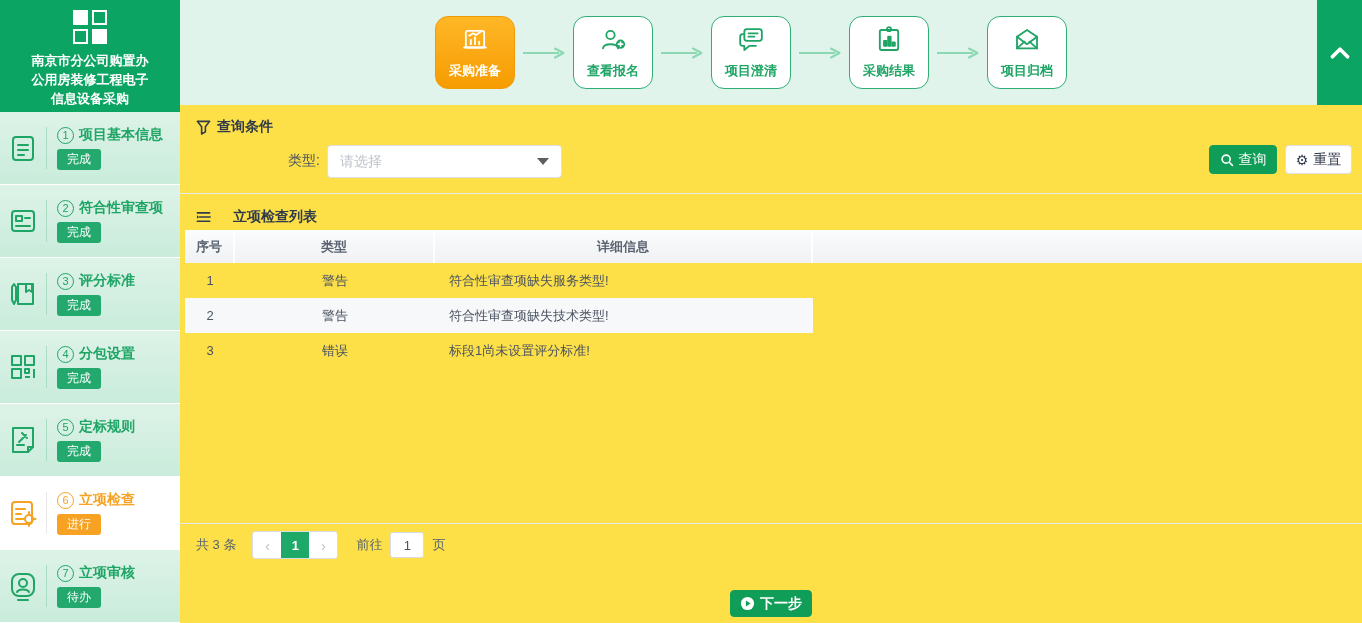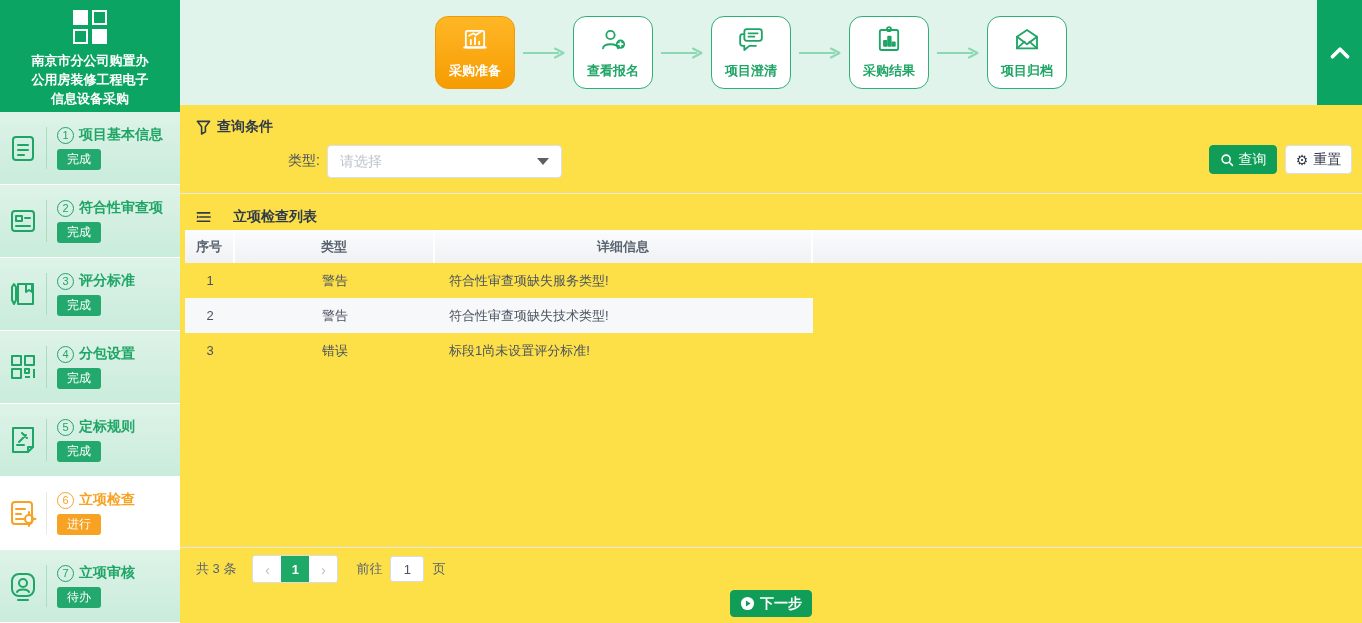--- a/index.html
+++ b/index.html
@@ -92,21 +92,21 @@
   .pagination { height:43px; border-top:1px solid #e4e7ed; display:flex; align-items:center;
                 padding-left:16px; font-size:13px; color:#5a6470;margin-top:24px; }
   .pager { display:flex; margin-left:16px; border:1px solid #d9dce1; border-radius:3px; overflow:hidden; }
   .pg { width:28px; height:26px; display:flex; align-items:center; justify-content:center;
         background:#fff; cursor:pointer; font-size:15px; color:#bcc2cb; }
   .pg.current { background:#1fa968; color:#fff; font-size:13px; font-weight:bold; cursor:default; }
   .goto-label { margin-left:18px; }
   .goto-input { width:34px; height:26px; margin:0 8px; border:1px solid #d9dce1; border-radius:3px;
                 text-align:center; font-size:13px; color:#4a5360; font-family:inherit; }
 
-  .footer-bar { height:33px; display:flex; justify-content:center; }
+  .footer-bar { height:33px; display:flex; justify-content:center;margin-top:24px; }
   .btn-next { width:82px; height:27px; background:#0f9d58; color:#fff; border:1px solid #0f9d58;
               font-weight:bold; }
 </style>
 </head>
 <body>
 
 <div class="app">
 
   <aside class="sidebar">
     <div class="sidebar-header">

